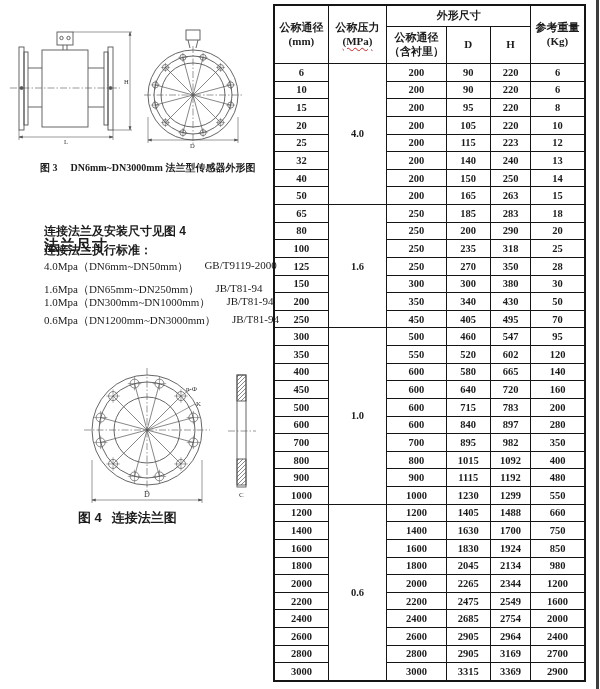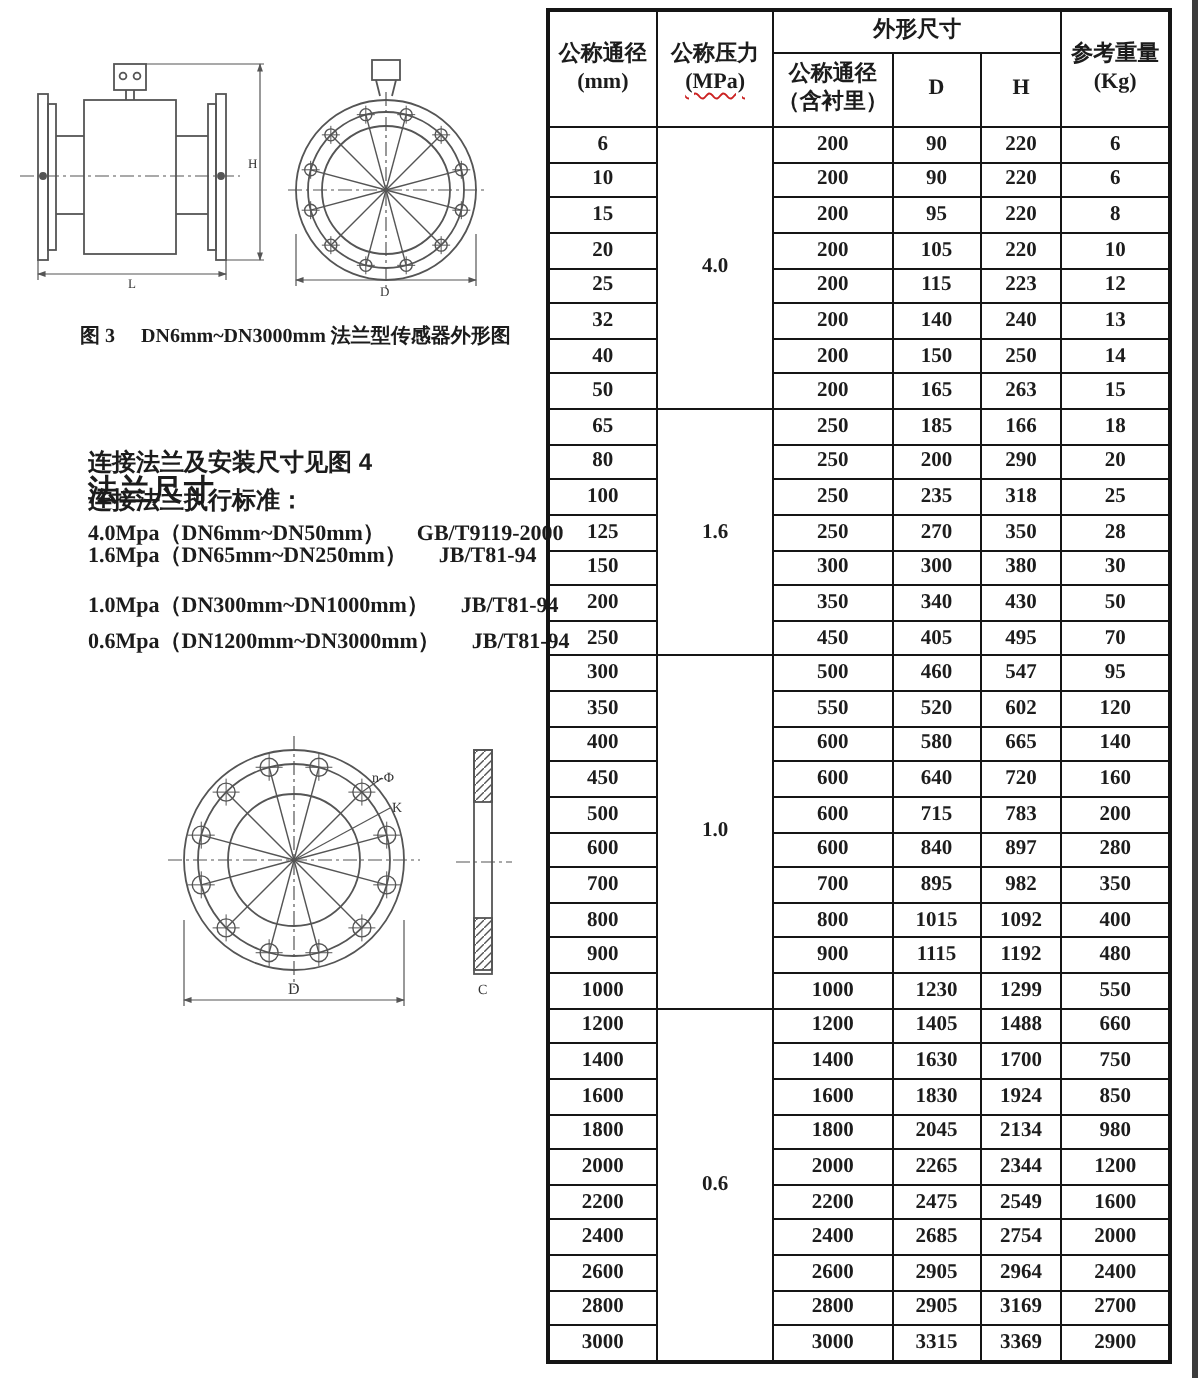--- a/index.html
+++ b/index.html
@@ -6,22 +6,22 @@
   .page{position:relative;width:600px;height:689px;background:#ffffff;overflow:hidden;
         font-family:"Liberation Serif","DejaVu Serif",serif;color:#1c1c1c;}
   svg text{font-family:"Liberation Serif","DejaVu Serif",serif;fill:#333;}
   .fig{position:absolute;}
   .cap3{position:absolute;left:40px;top:161px;width:186px;font-size:10px;font-weight:bold;
         display:flex;gap:13px;white-space:nowrap;}
   .sec-head{position:absolute;left:44px;top:199px;font-size:15px;font-weight:bold;
             font-family:"Liberation Sans","DejaVu Sans",sans-serif;letter-spacing:1px;margin-top:37px;}
   .tline{position:absolute;left:44px;font-size:12px;white-space:nowrap;font-weight:bold;
          font-family:"Liberation Sans","DejaVu Sans",sans-serif;text-align:right;}
-  .std{position:absolute;left:44px;font-size:11px;white-space:nowrap;font-weight:bold;
-       display:flex;gap:16px;align-items:center;}
+  .std{position:absolute;left:44px;font-size:11px;white-space:nowrap;font-weight:normal;
+       display:flex;gap:16px;}
   .cap4{position:absolute;left:78px;top:509px;font-size:13px;font-weight:bold;display:flex;gap:10px;
         font-family:"Liberation Sans","DejaVu Sans",sans-serif;}
   .tablewrap{position:absolute;left:273px;top:4px;}
   table.tbl{border-collapse:collapse;table-layout:fixed;width:313px;height:678px;
             font-size:10.5px;font-weight:bold;}
   .tbl th,.tbl td{border:1px solid #151515;text-align:center;vertical-align:middle;
                   padding:0;line-height:1.25;overflow:hidden;}
   .tbl{border:2px solid #151515;}
   .tbl thead th{font-size:11px;}
   .tbl tr.h1 th{height:20px;margin-top:16px;}
@@ -149,21 +149,21 @@
   </div>
 
   <div class="sec-head">法兰尺寸</div>
   <div class="tline" style="top:223px">连接法兰及安装尺寸见图 4</div>
   <div class="tline" style="top:242px">连接法兰执行标准：</div>
 
   <div class="std" style="top:259px">
     <span>4.0Mpa（DN6mm~DN50mm）</span>
     <span>GB/T9119-2000</span>
   </div>
-  <div class="std" style="top:270px">
+  <div class="std" style="top:282px">
     <span>1.6Mpa（DN65mm~DN250mm）</span>
     <span>JB/T81-94</span>
   </div>
   <div class="std" style="top:295px">
     <span>1.0Mpa（DN300mm~DN1000mm）</span>
     <span>JB/T81-94</span>
   </div>
   <div class="std" style="top:313px">
     <span>0.6Mpa（DN1200mm~DN3000mm）</span>
     <span>JB/T81-94</span>
@@ -243,20 +243,24 @@
       <rect x="179" y="15" width="9" height="26" fill="url(#hatch)"></rect>
       <rect x="179" y="99" width="9" height="26" fill="url(#hatch)"></rect>
       <line x1="170" y1="71" x2="198" y2="71" stroke-dasharray="7 2 1.5 2" stroke-width="0.6"></line>
     </g>
     <text x="128" y="31" font-size="7">n-Φ</text>
     <text x="138" y="46" font-size="7">K</text>
     <text x="86" y="137" font-size="8">D</text>
     <text x="181" y="137" font-size="7">C</text>
   </svg>
 
+  <div class="cap4">
+    <span>图 4</span>
+    <span>连接法兰图</span>
+  </div>
 
   <div class="tablewrap">
     <table class="tbl">
       <colgroup>
         <col style="width:54px">
           <col style="width:58px">
           <col style="width:59px">
         <col style="width:44px">
           <col style="width:40px">
           <col style="width:54px">
@@ -342,21 +346,21 @@
             <td>200</td>
             <td>165</td>
             <td>263</td>
             <td>15</td>
           </tr>
           <tr>
             <td>65</td>
             <td class="pressure-cell" rowspan="7">1.6</td>
             <td>250</td>
             <td>185</td>
-            <td>166</td>
+            <td>283</td>
             <td>18</td>
           </tr>
           <tr>
             <td>80</td>
             <td>250</td>
             <td>200</td>
             <td>290</td>
             <td>20</td>
           </tr>
           <tr>

